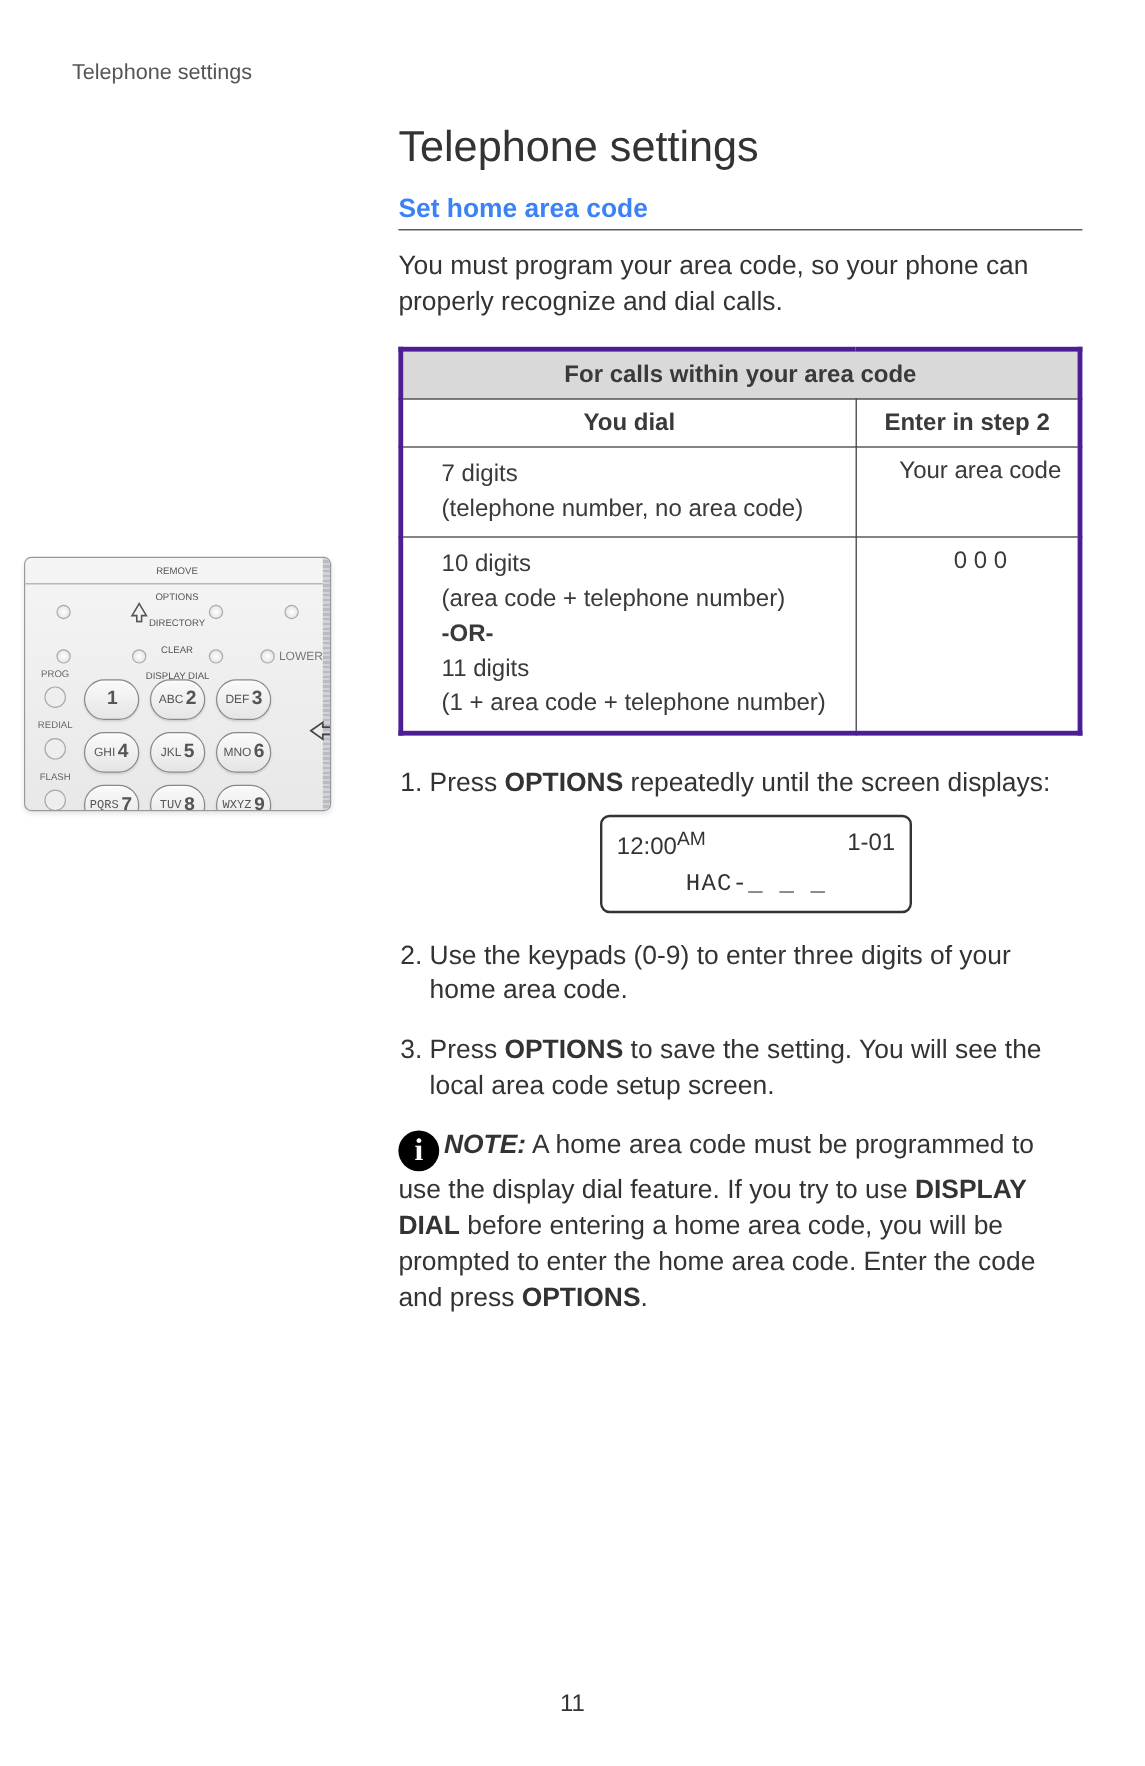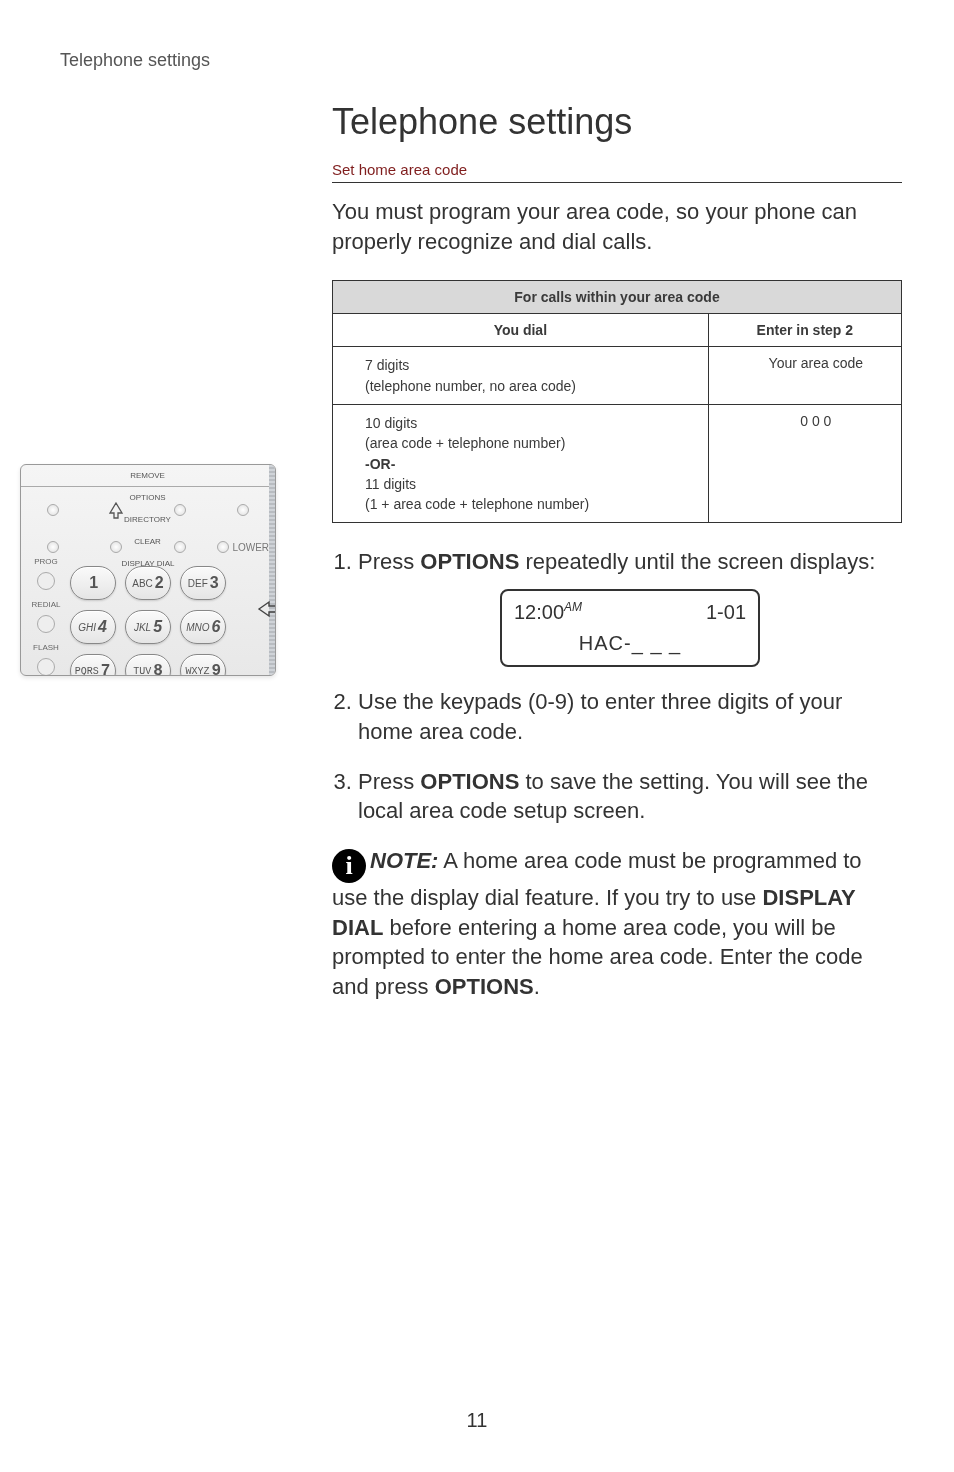--- a/index.html
+++ b/index.html
@@ -1,37 +1,37 @@
 <!DOCTYPE html>
 <html><head>
 <meta charset="utf-8">
 <style>
   * { box-sizing: border-box; margin: 0; padding: 0; }
   html, body { width: 954px; height: 1472px; background: #fff; font-family: Arial, Helvetica, sans-serif; color: #3a3a3a; }
   .page { position: relative; width: 954px; height: 1472px; padding: 50px 60px 40px 60px; }
   .header-small { font-size: 18px; color: #555; margin-bottom: 30px; }
   .content-col { margin-left: 272px; width: 570px; }
   h1.title { font-size: 36px; font-weight: 400; color: #333; margin-bottom: 18px; }
-  h2.subtitle { font-size: 15px; font-weight: 400; color: #7f1d1d; border-bottom: 1px solid #333; padding-bottom: 4px; margin-bottom: 14px; }
+  h2.subtitle { font-size: 22px; font-weight: 700; color: #3b82f6; border-bottom: 1px solid #333; padding-bottom: 4px; margin-bottom: 14px; }
   p.intro { font-size: 22px; line-height: 1.35; color: #333; margin-bottom: 18px; }
-  table.callstable { width: 100%; border-collapse: collapse; border: 1px solid #4c1d95; font-size: 14px; margin-bottom: 24px; margin-top: 24px; }
+  table.callstable { width: 100%; border-collapse: collapse; border: 4px solid #4c1d95; font-size: 20px; margin-bottom: 24px; margin-top: 24px; }
   table.callstable th, table.callstable td { border: 1px solid #333; padding: 8px 10px; vertical-align: top; }
   table.callstable .hdr-row th { background: #d9d9d9; text-align: center; font-weight: 700; }
   table.callstable .sub-row th { background: #fff; text-align: center; font-weight: 700; }
   table.callstable td { background: #fff; padding-left: 32px; }
   table.callstable td.enter { text-align: center; }
   .cell-line { display: block; line-height: 1.45; }
   .or { font-weight: 700; }
   ol.steps { list-style: decimal; padding-left: 26px; font-size: 22px; color: #333; }
   ol.steps li { margin-bottom: 20px; line-height: 1.35; }
   .kw { font-weight: 700; }
   .lcd { width: 260px; margin: 12px auto 0 auto; border: 2px solid #333; border-radius: 8px; padding: 8px 12px; font-size: 20px; color: #333; }
   .lcd-row1 { display: flex; justify-content: space-between; }
-  .lcd-row1 .ampm { font-size: 12px; vertical-align: super; font-style: italic; }
-  .lcd-row2 { text-align: center; margin-top: 4px; letter-spacing: 1px; }
+  .lcd-row1 .ampm { font-size: 16px; vertical-align: super; }
+  .lcd-row2 { text-align: center; margin-top: 4px; letter-spacing: 1px; font-family: Liberation Mono, monospace; }
   .lcd-row3 { text-align: center; margin-top: 4px; font-size: 19px; }
   .note { font-size: 22px; line-height: 1.35; color: #333; margin-top: 20px; }
   .note .note-label { font-weight: 700; font-style: italic; }
   .info-icon { display: inline-block; width: 34px; height: 34px; border-radius: 50%; background: #000; color: #fff; font-weight: 900; font-size: 26px; text-align: center; line-height: 34px; vertical-align: -6px; margin-right: 4px; font-style: normal; font-family: Georgia, serif; }
   .page-num { position: absolute; bottom: 40px; left: 0; width: 954px; text-align: center; font-size: 20px; color: #333; }
 
   
   .keypad-wrap { position: absolute; left: 20px; top: 464px; width: 264px; height: 220px; }
   .keypad { width: 256px; height: 212px; border: 1px solid #999; border-radius: 6px; background: linear-gradient(#f5f5f5, #e8e8e8); box-shadow: 0 2px 4px rgba(0,0,0,.1); position: relative; overflow: hidden; }
   .kp-tabs { display: flex; height: 22px; border-bottom: 1px solid #aaa; font-size: 8px; color: #555; flex-direction: column; }
@@ -116,21 +116,21 @@
           </div>
         <div class="kp-btn">
             <span>ABC</span>
             <span class="big">2</span>
           </div>
         <div class="kp-btn">
             <span>DEF</span>
             <span class="big">3</span>
           </div>
       </div>
-      <div class="kp-numrow" style="margin-left:44px;font-style:italic;">
+      <div class="kp-numrow" style="margin-left:44px;">
         <div class="kp-btn">
             <span>GHI</span>
             <span class="big">4</span>
           </div>
         <div class="kp-btn">
             <span>JKL</span>
             <span class="big">5</span>
           </div>
         <div class="kp-btn">
             <span>MNO</span>

